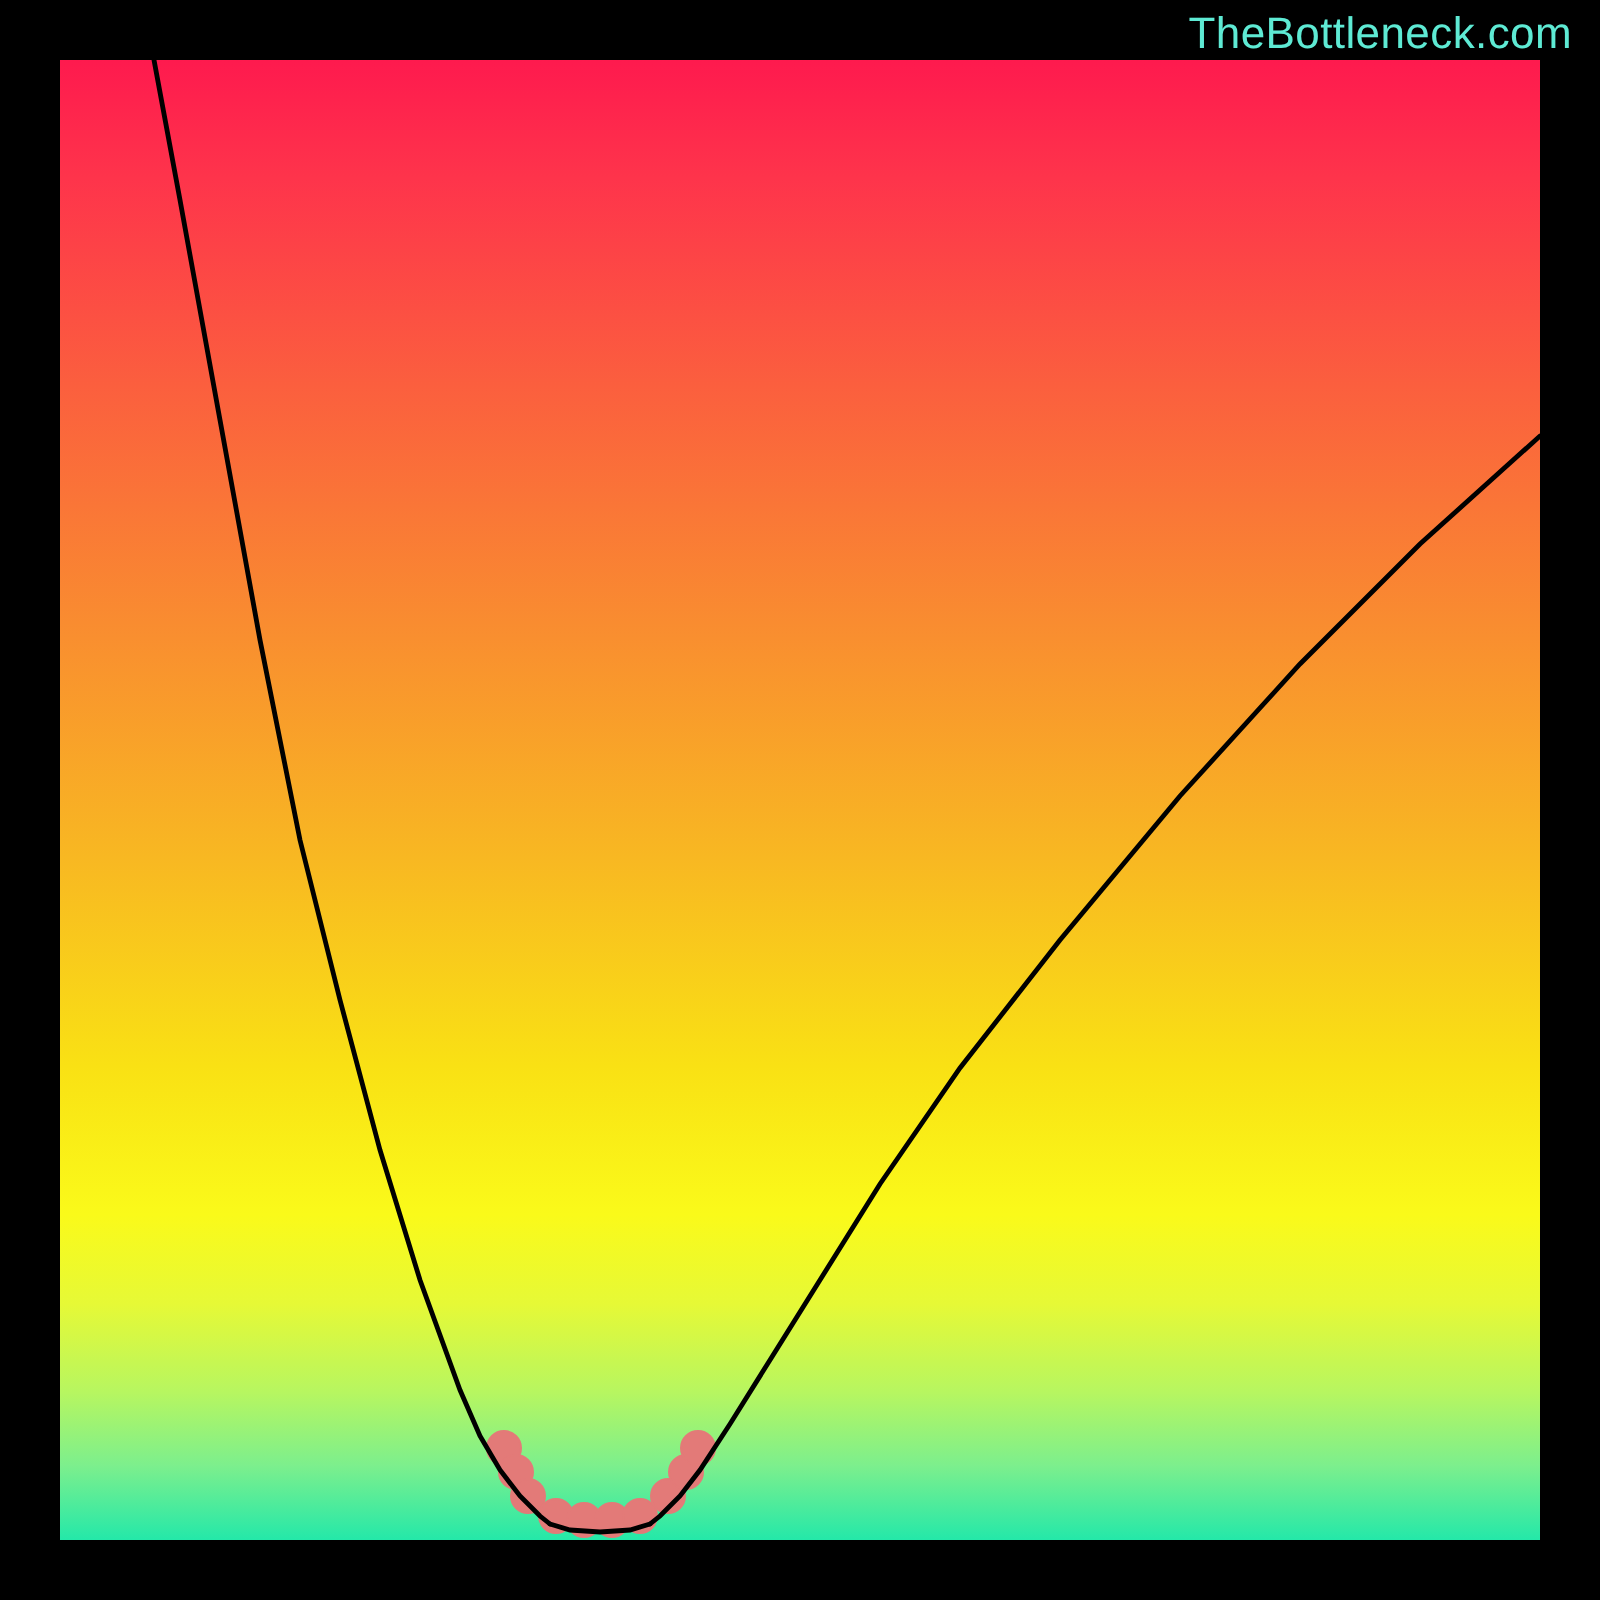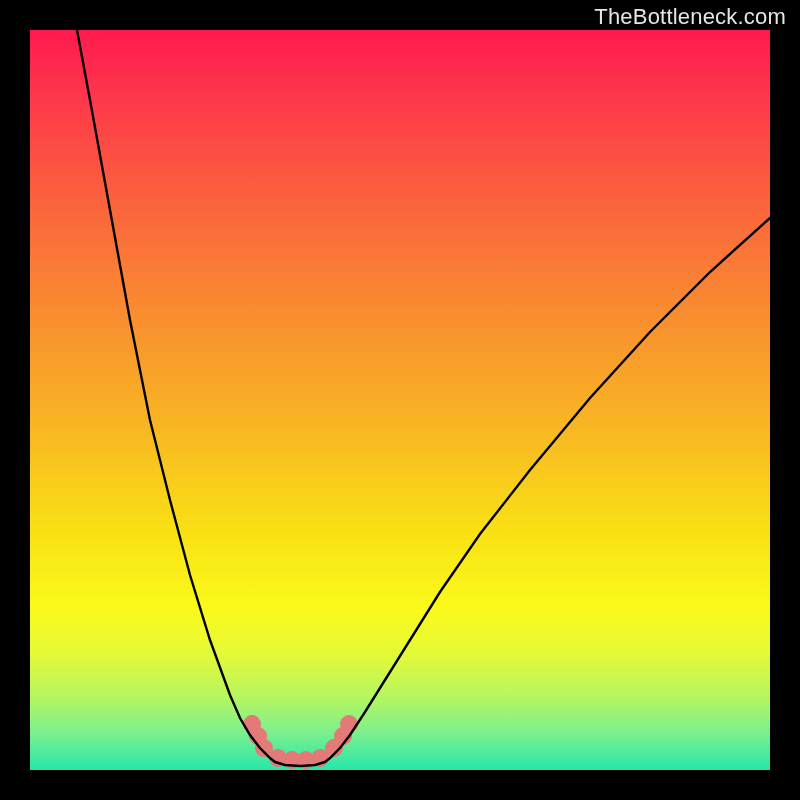--- a/index.html
+++ b/index.html
@@ -14,21 +14,21 @@
   .frame {
     position: relative;
     width: 800px;
     height: 800px;
     background: #000000;
   }
   .watermark {
     position: absolute;
     top: 4px;
     right: 14px;
-    color: #e5e5e5;
+    color: #5eead4;
     font-size: 22px;
     font-weight: 500;
     letter-spacing: 0.2px;
     z-index: 10;
     text-align: right;
   }
   .plot-area {
     position: absolute;
     left: 30px;
     top: 30px;

